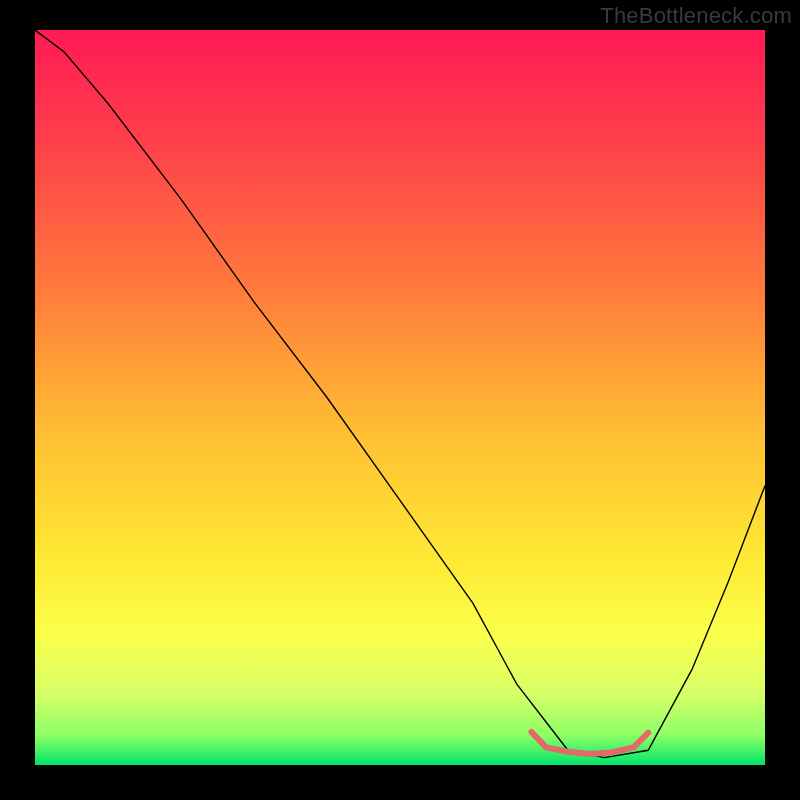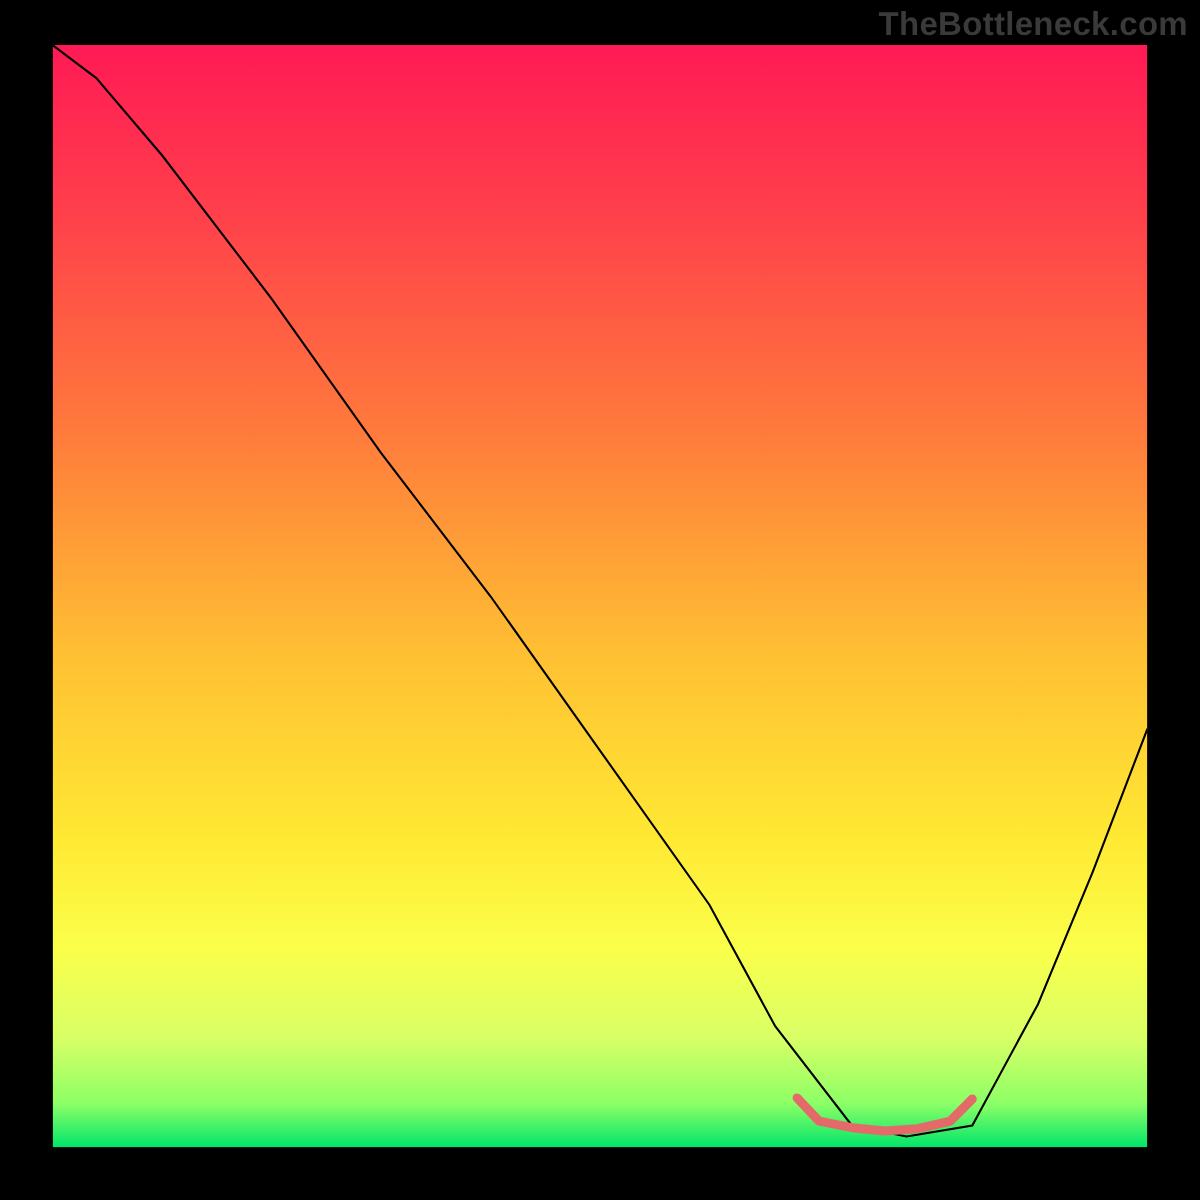--- a/index.html
+++ b/index.html
@@ -15,21 +15,21 @@
     width: 800px;
     height: 800px;
     background: #000;
   }
   .watermark {
     position: absolute;
     top: 3px;
     right: 8px;
     color: #3a3a3a;
     font-size: 22px;
-    font-weight: 700;
+    font-weight: 400;
     letter-spacing: 0.2px;
     z-index: 20;
   }
   .plot-wrap {
     position: absolute;
     left: 35px;
     top: 30px;
     width: 730px;
     height: 735px;
     overflow: hidden;

